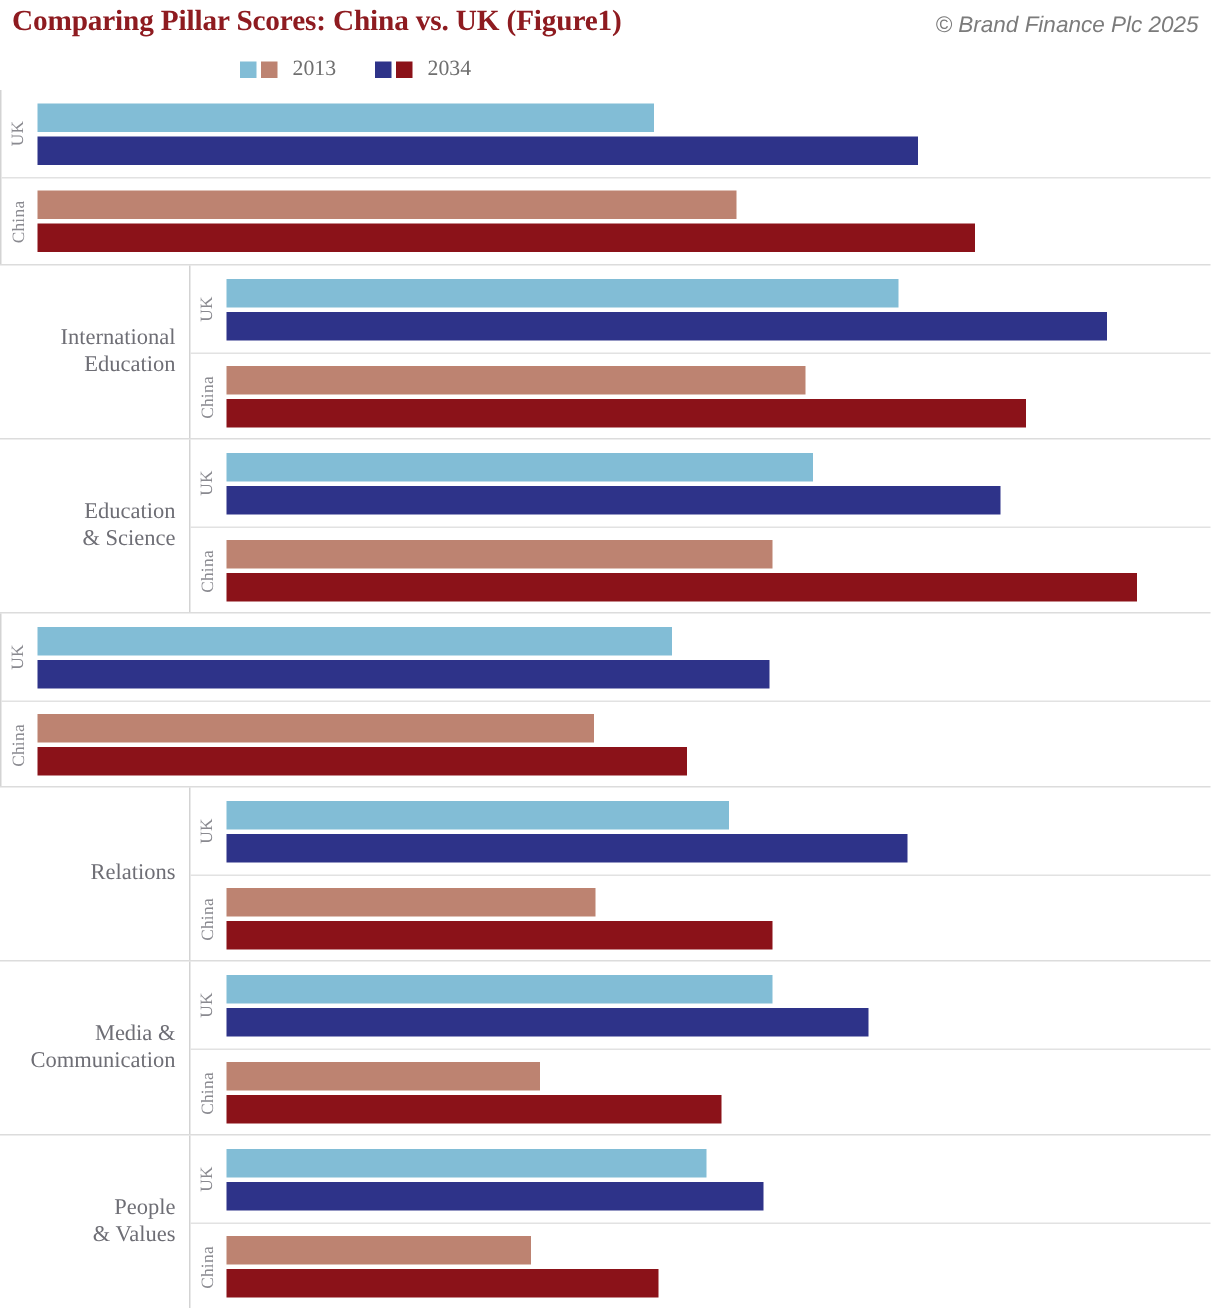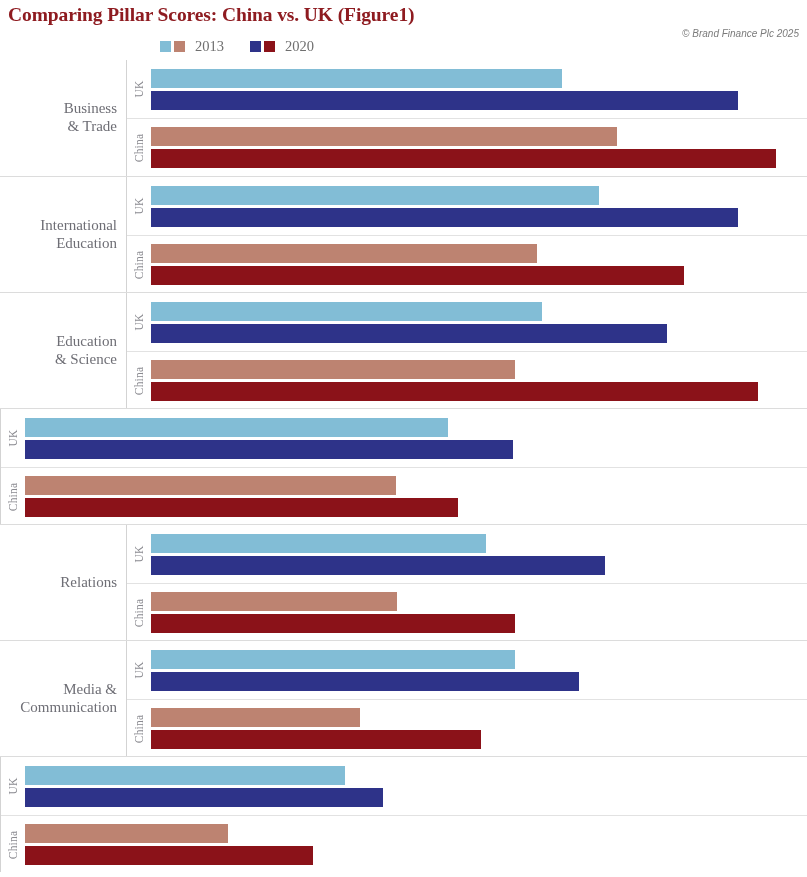--- a/index.html
+++ b/index.html
@@ -37,24 +37,23 @@
     color: #8E1B20;
     letter-spacing: -0.1px;
     white-space: nowrap;
   }
   .copyright {
     position: absolute;
     right: 8px;
     top: 8px;
     font-family: "Liberation Sans", sans-serif;
     font-style: italic;
-    font-size: 10px;
+    font-size: 15px;
     color: #7b7b7b;
     white-space: nowrap;
-    margin-top: 20px;
   }
 
   
   .legend {
     position: absolute;
     left: 0;
     top: 36px;
     width: 807px;
     height: 20px;
     display: flex;
@@ -181,28 +180,26 @@
           <span class="swatch" style="background: rgb(130, 189, 214);"></span>
           <span class="swatch" style="background: rgb(189, 131, 113);"></span>
         </div>
         <span class="legend-label">2013</span>
       </div>
       <div class="legend-item">
         <div class="legend-swatches">
           <span class="swatch" style="background: rgb(46, 51, 137);"></span>
           <span class="swatch" style="background: rgb(139, 18, 25);"></span>
         </div>
-        <span class="legend-label">2020</span>
+        <span class="legend-label">2034</span>
       </div>
     </div>
 
   <div class="plot" id="plot-root">
       <div class="group" style="height: 116px;">
-        <div class="cat-label">Business
-&amp; Trade</div>
         <div class="group-body">
           <div class="subgroup" style="height: 58px;">
             <div class="sub-label">
               <span>UK</span>
             </div>
             <div class="bars">
               <div class="bar" title="UK 2020: 65.7" style="width: 410.625px; background: rgb(130, 189, 214);"></div>
               <div class="bar-gap"></div>
               <div class="bar" title="UK 2025: 93.9" style="width: 586.875px; background: rgb(46, 51, 137);"></div>
             </div>
@@ -340,20 +337,22 @@
             </div>
             <div class="bars">
               <div class="bar" title="China 2020: 33.4" style="width: 208.75px; background: rgb(189, 131, 113);"></div>
               <div class="bar-gap"></div>
               <div class="bar" title="China 2025: 52.8" style="width: 330px; background: rgb(139, 18, 25);"></div>
             </div>
           </div>
         </div>
       </div>
       <div class="group" style="height: 116px;">
+        <div class="cat-label">People
+&amp; Values</div>
         <div class="group-body">
           <div class="subgroup" style="height: 58px;">
             <div class="sub-label">
               <span>UK</span>
             </div>
             <div class="bars">
               <div class="bar" title="UK 2020: 51.2" style="width: 320px; background: rgb(130, 189, 214);"></div>
               <div class="bar-gap"></div>
               <div class="bar" title="UK 2025: 57.2" style="width: 357.5px; background: rgb(46, 51, 137);"></div>
             </div>

